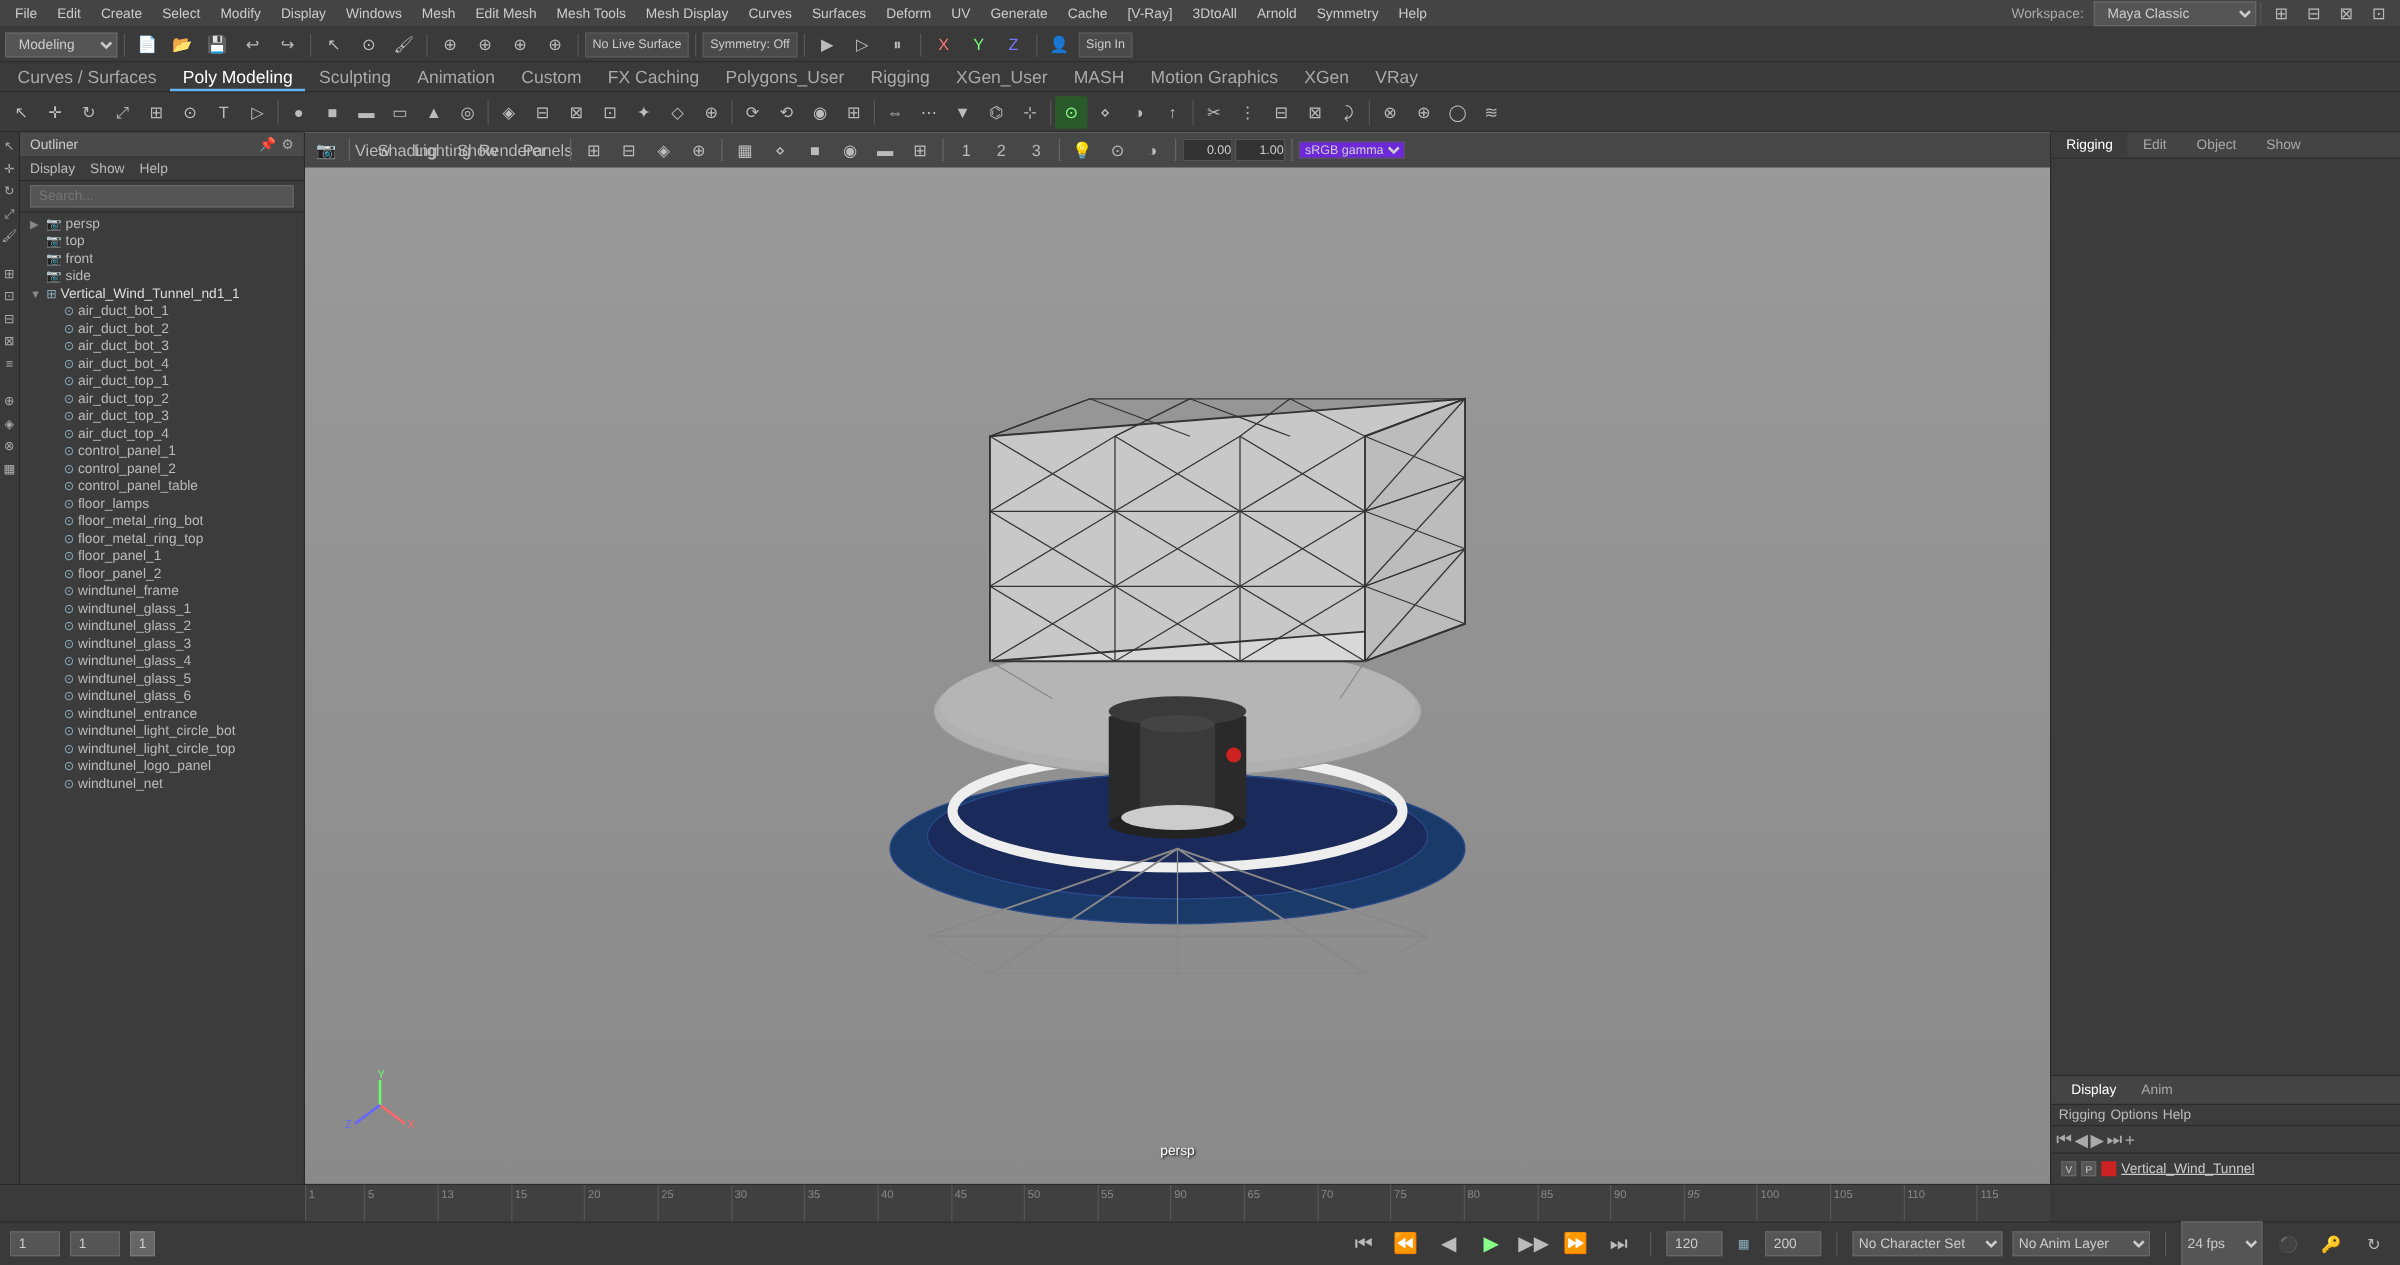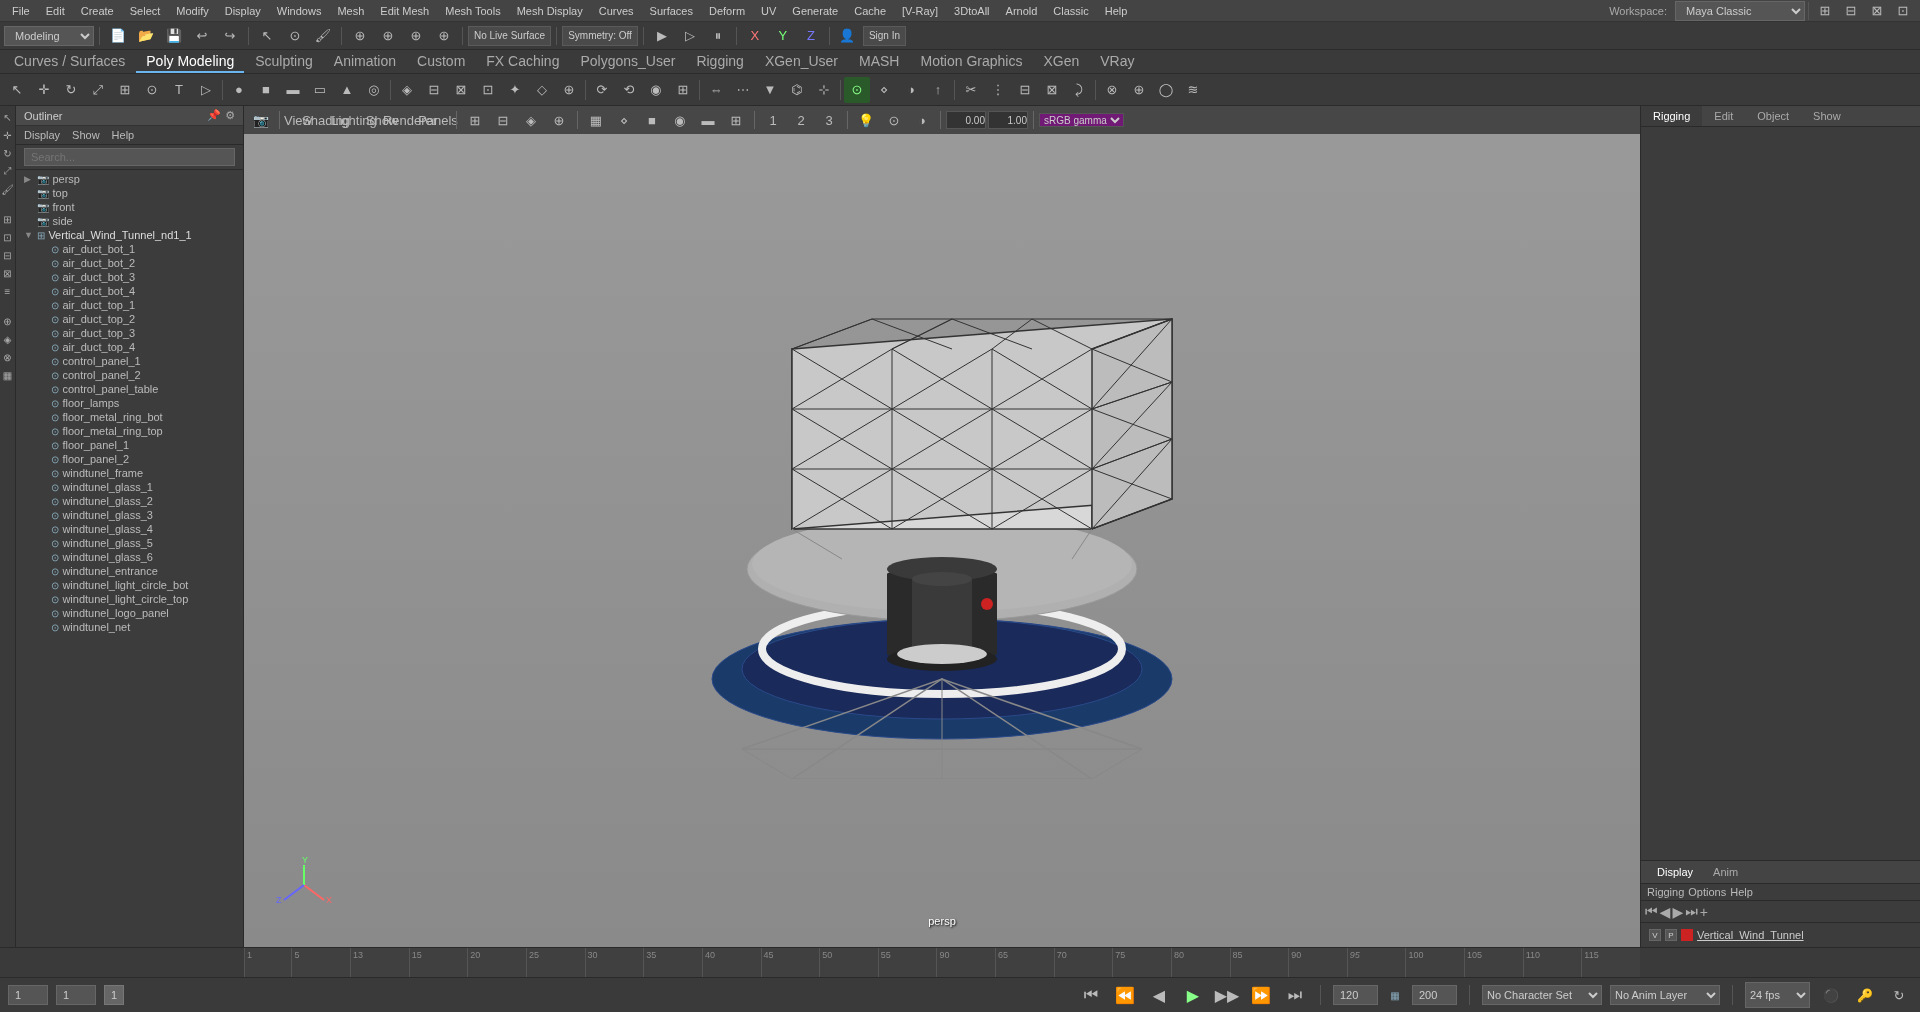--- a/index.html
+++ b/index.html
@@ -80,21 +80,21 @@
     
     #timeline { height: 30px; background: #3a3a3a; border-top: 1px solid #2a2a2a; display: flex; align-items: center; padding: 0; overflow: hidden; }
     #timeline-ruler { flex: 1; height: 30px; background: #404040; position: relative; overflow: hidden; }
     .tick { position: absolute; top: 0; height: 100%; border-left: 1px solid #555; font-size: 9px; color: #888; padding-left: 2px; padding-top: 2px; }
 
     
     #bottom-bar { height: 35px; background: #3a3a3a; border-top: 1px solid #2a2a2a; display: flex; align-items: center; padding: 0 8px; gap: 8px; }
     .bb-field { display: flex; align-items: center; gap: 4px; }
     .bb-input { background: #555; border: 1px solid #666; color: #ccc; padding: 2px 6px; font-size: 11px; height: 20px; width: 50px; }
     .bb-sep { width: 1px; height: 20px; background: #555; margin: 0 4px; }
-    .bb-fps-select { background: #555; border: 1px solid #666; color: #ccc; font-size: 11px; height: 26px; }
+    .bb-fps-select { background: #555; border: 1px solid #666; color: #ccc; font-size: 11px; height: 36px; }
 
     
     #right-panel::-webkit-scrollbar { width: 6px; }
 
     
     #outliner-list { overflow-y: scroll; max-height: 530px; }
 
   </style>
 </head>
 <body>
@@ -113,21 +113,21 @@
   <span class="menu-item">Mesh Display</span>
   <span class="menu-item">Curves</span>
   <span class="menu-item">Surfaces</span>
   <span class="menu-item">Deform</span>
   <span class="menu-item">UV</span>
   <span class="menu-item">Generate</span>
   <span class="menu-item">Cache</span>
   <span class="menu-item">[V-Ray]</span>
   <span class="menu-item">3DtoAll</span>
   <span class="menu-item">Arnold</span>
-  <span class="menu-item">Classic</span>
+  <span class="menu-item">Symmetry</span>
   <span class="menu-item">Help</span>
   <div style="flex:1"></div>
   <span class="menu-item" style="color:#aaa">Workspace:</span>
   <select class="tb-dropdown" style="width:130px;"><option>Maya Classic</option></select>
   <div class="tb-sep"></div>
   <span class="icon-btn">⊞</span>
   <span class="icon-btn">⊟</span>
   <span class="icon-btn">⊠</span>
   <span class="icon-btn">⊡</span>
 </div>
@@ -475,21 +475,21 @@
       <span class="icon-btn">2</span>
       <span class="icon-btn">3</span>
       <div class="tb-sep" style="background:#666;"></div>
       <span class="icon-btn">💡</span>
       <span class="icon-btn">⊙</span>
       <span class="icon-btn">◑</span>
       <div class="tb-sep" style="background:#666;"></div>
       <input type="text" value="0.00" style="width: 40px; background: rgb(51, 51, 51); border: 1px solid rgb(85, 85, 85); color: rgb(204, 204, 204); font-size: 10px; height: 18px; text-align: right;">
       <input type="text" value="1.00" style="width: 40px; background: rgb(51, 51, 51); border: 1px solid rgb(85, 85, 85); color: rgb(204, 204, 204); font-size: 10px; height: 18px; text-align: right;">
       <div class="tb-sep" style="background:#666;"></div>
-      <select style="background:#701a75;border:1px solid #555;color:#ccc;font-size:10px;height:14px;"><option>sRGB gamma</option></select>
+      <select style="background:#6d28d9;border:1px solid #555;color:#ccc;font-size:10px;height:14px;"><option>sRGB gamma</option></select>
     </div>
 
     <div id="viewport-canvas" style="padding-top:32px;">
       <svg id="model-svg" width="700" height="560" viewBox="0 0 700 560">
 
         <ellipse cx="350" cy="460" rx="230" ry="60" fill="#1a3a6a" stroke="#2a4a8a" stroke-width="1"></ellipse>
         <ellipse cx="350" cy="450" rx="200" ry="50" fill="#1a2a5a" stroke="#2a4a8a" stroke-width="1"></ellipse>
 
         <ellipse cx="350" cy="430" rx="180" ry="45" fill="none" stroke="#eee" stroke-width="8"></ellipse>
 

